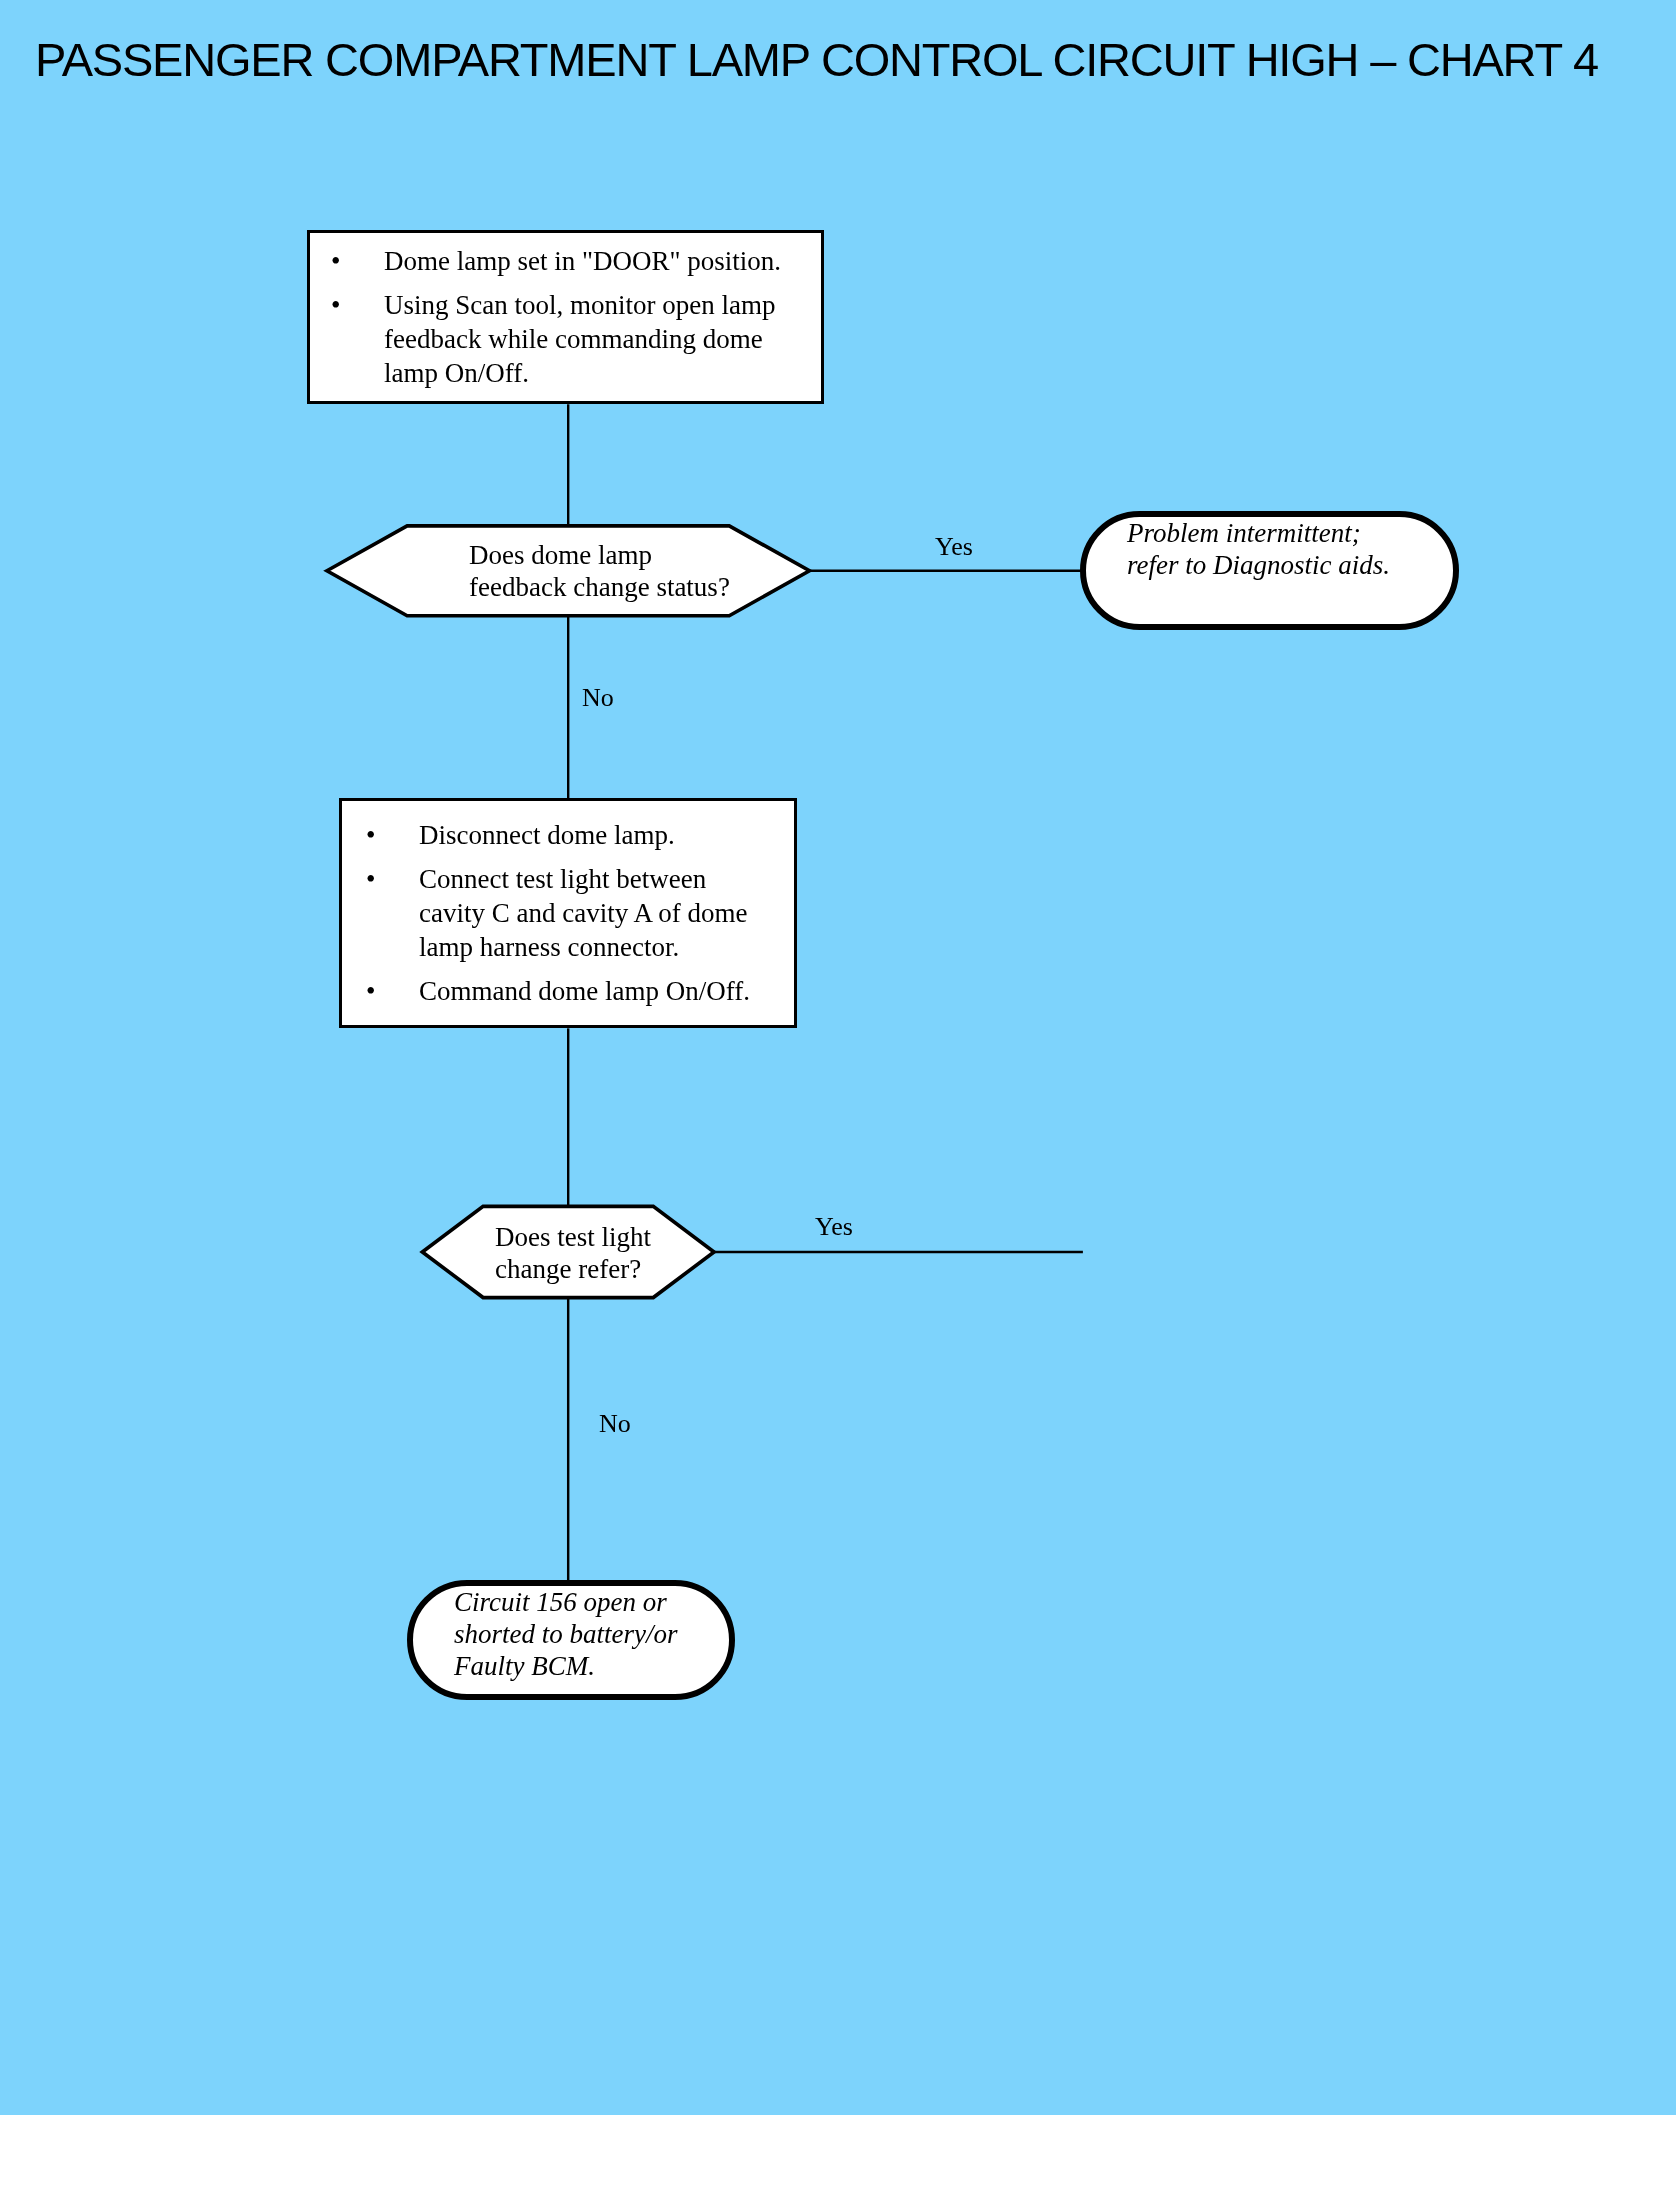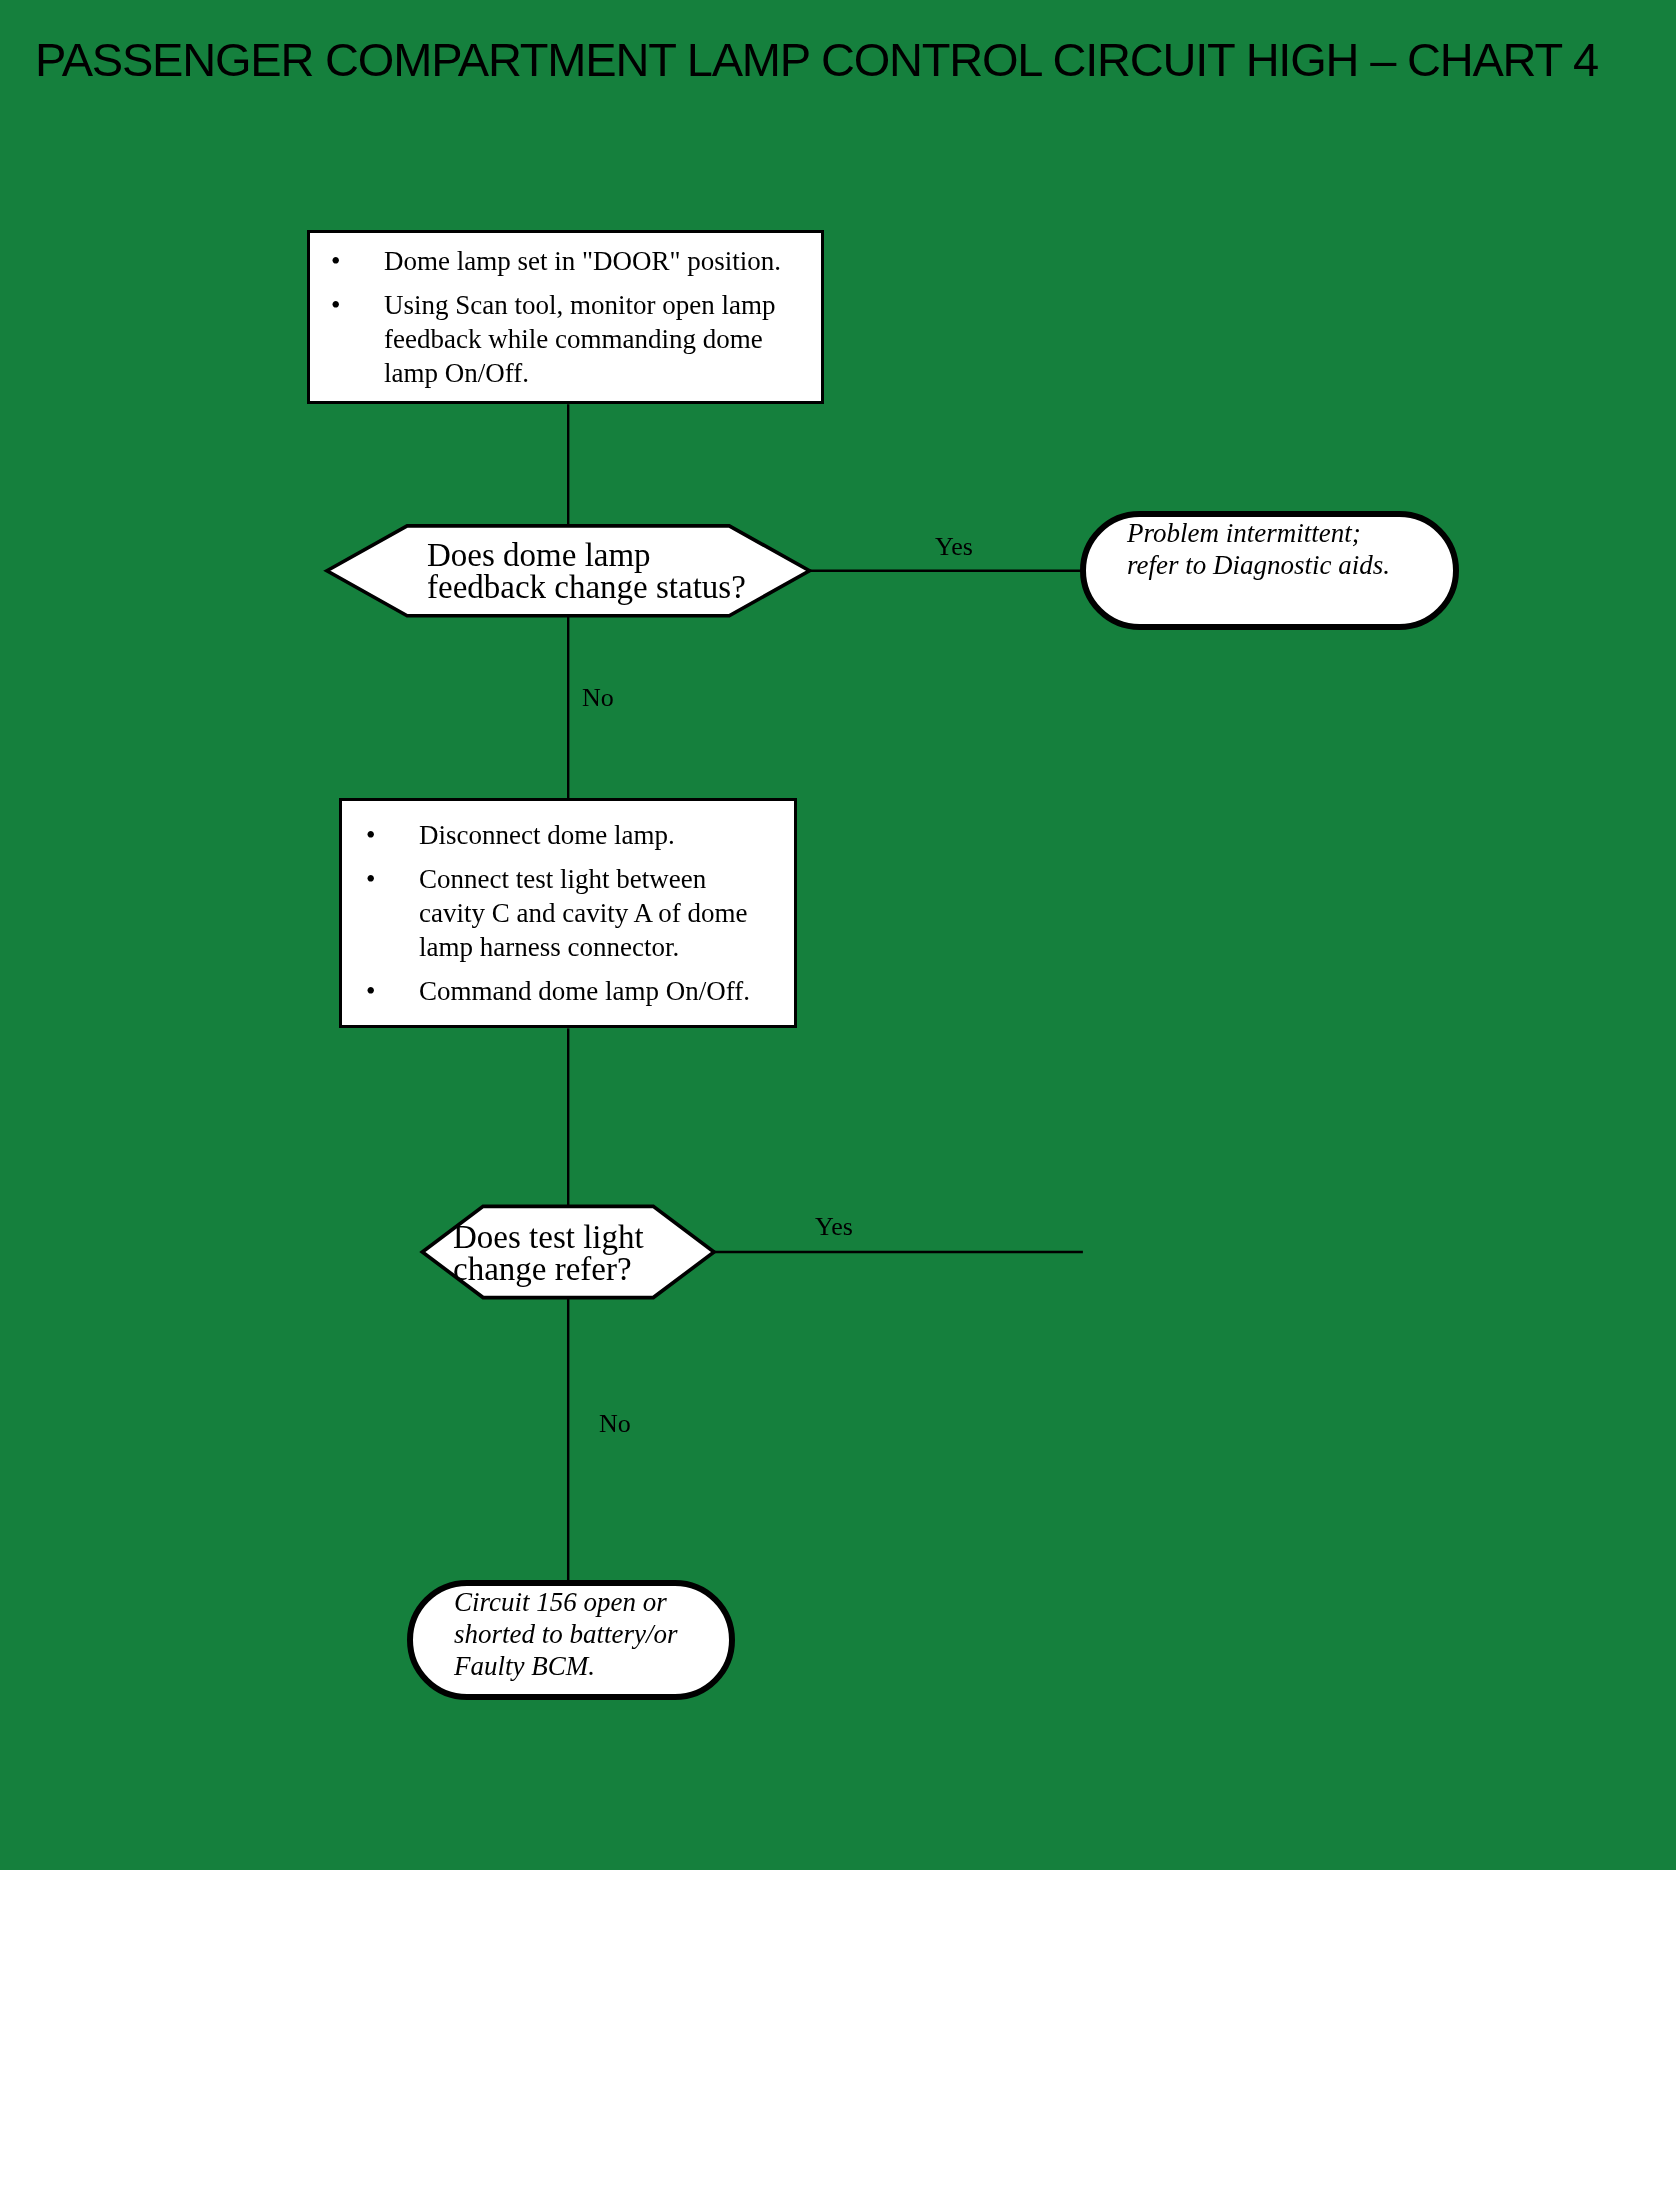--- a/index.html
+++ b/index.html
@@ -1,20 +1,20 @@
 <!DOCTYPE html>
 <html style="font-size:9.7px"><head>
 <meta charset="utf-8">
 <style>
   html, body { margin: 0; padding: 0; background: #ffffff; }
   #page {
     position: relative;
     width: 1676px;
-    height: 1870px;
-    background: #15803d;
+    height: 2115px;
+    background: #7dd3fc;
     font-family: "Liberation Serif", serif;
     color: #000000;
     overflow: hidden;
   }
   .title {
     position: absolute;
     left: 35px;
     top: 32px;
     font-family: "Liberation Sans", sans-serif;
     font-size: 47px;
@@ -30,22 +30,23 @@
     position: absolute; inset: 0;
     display: flex; flex-direction: column; justify-content: center;
     row-gap: 9.7px;
   }
   .bullet-row { display: flex; align-items: flex-start; }
   .bullet-marker { flex: none; width: 53px; text-align: left; font-size: 27px; line-height: 34px; }
   .bullet-text   { flex: 1; font-size: 27px; line-height: 34px; white-space: pre-line; }
   .flow-text {
     position: absolute;
     display: flex; align-items: center;
-    font-size: 33px; line-height: 32px;
+    font-size: 27px; line-height: 32px;
     white-space: pre-line;
+    margin-left: 42px;
   }
   .edge-label {
     position: absolute;
     font-size: 26px; line-height: 30px;
     white-space: nowrap;
   }
   .artifact-dot {
     position: absolute;
     background: #000000;
   }

